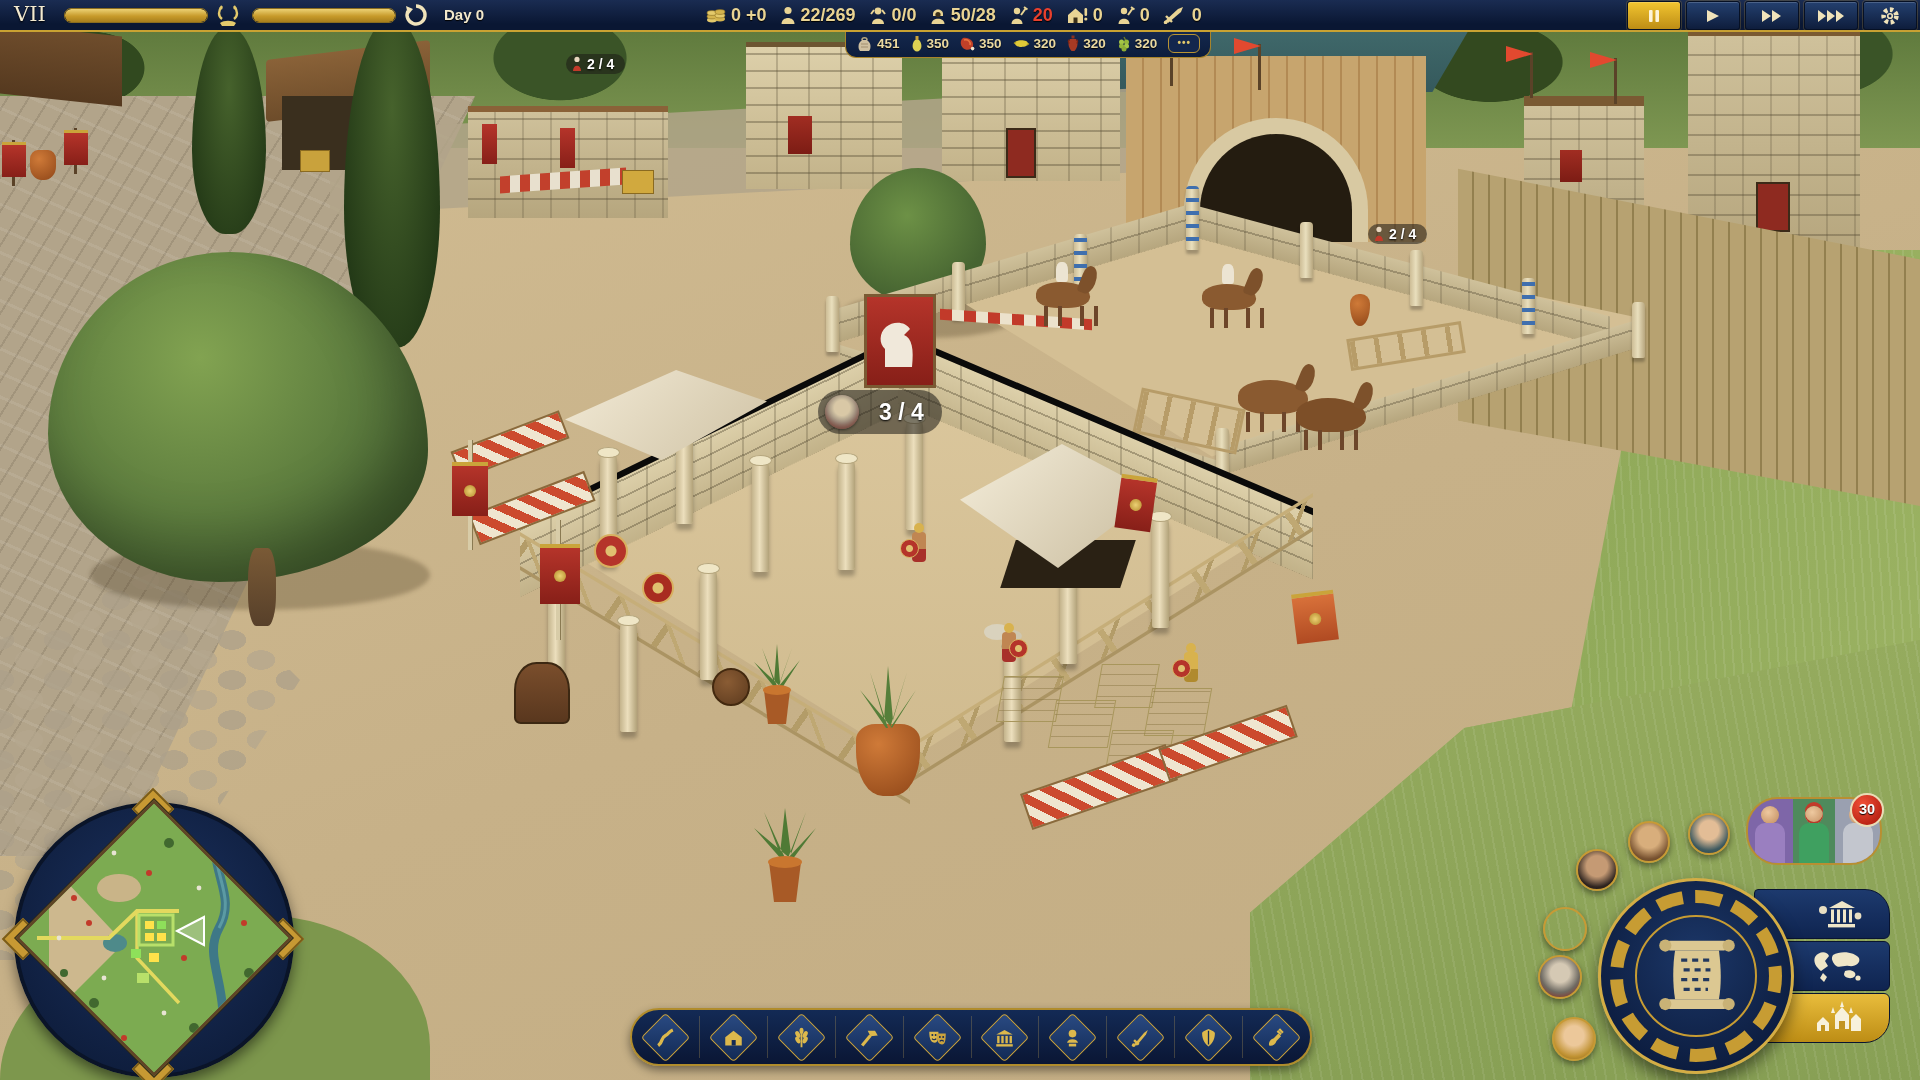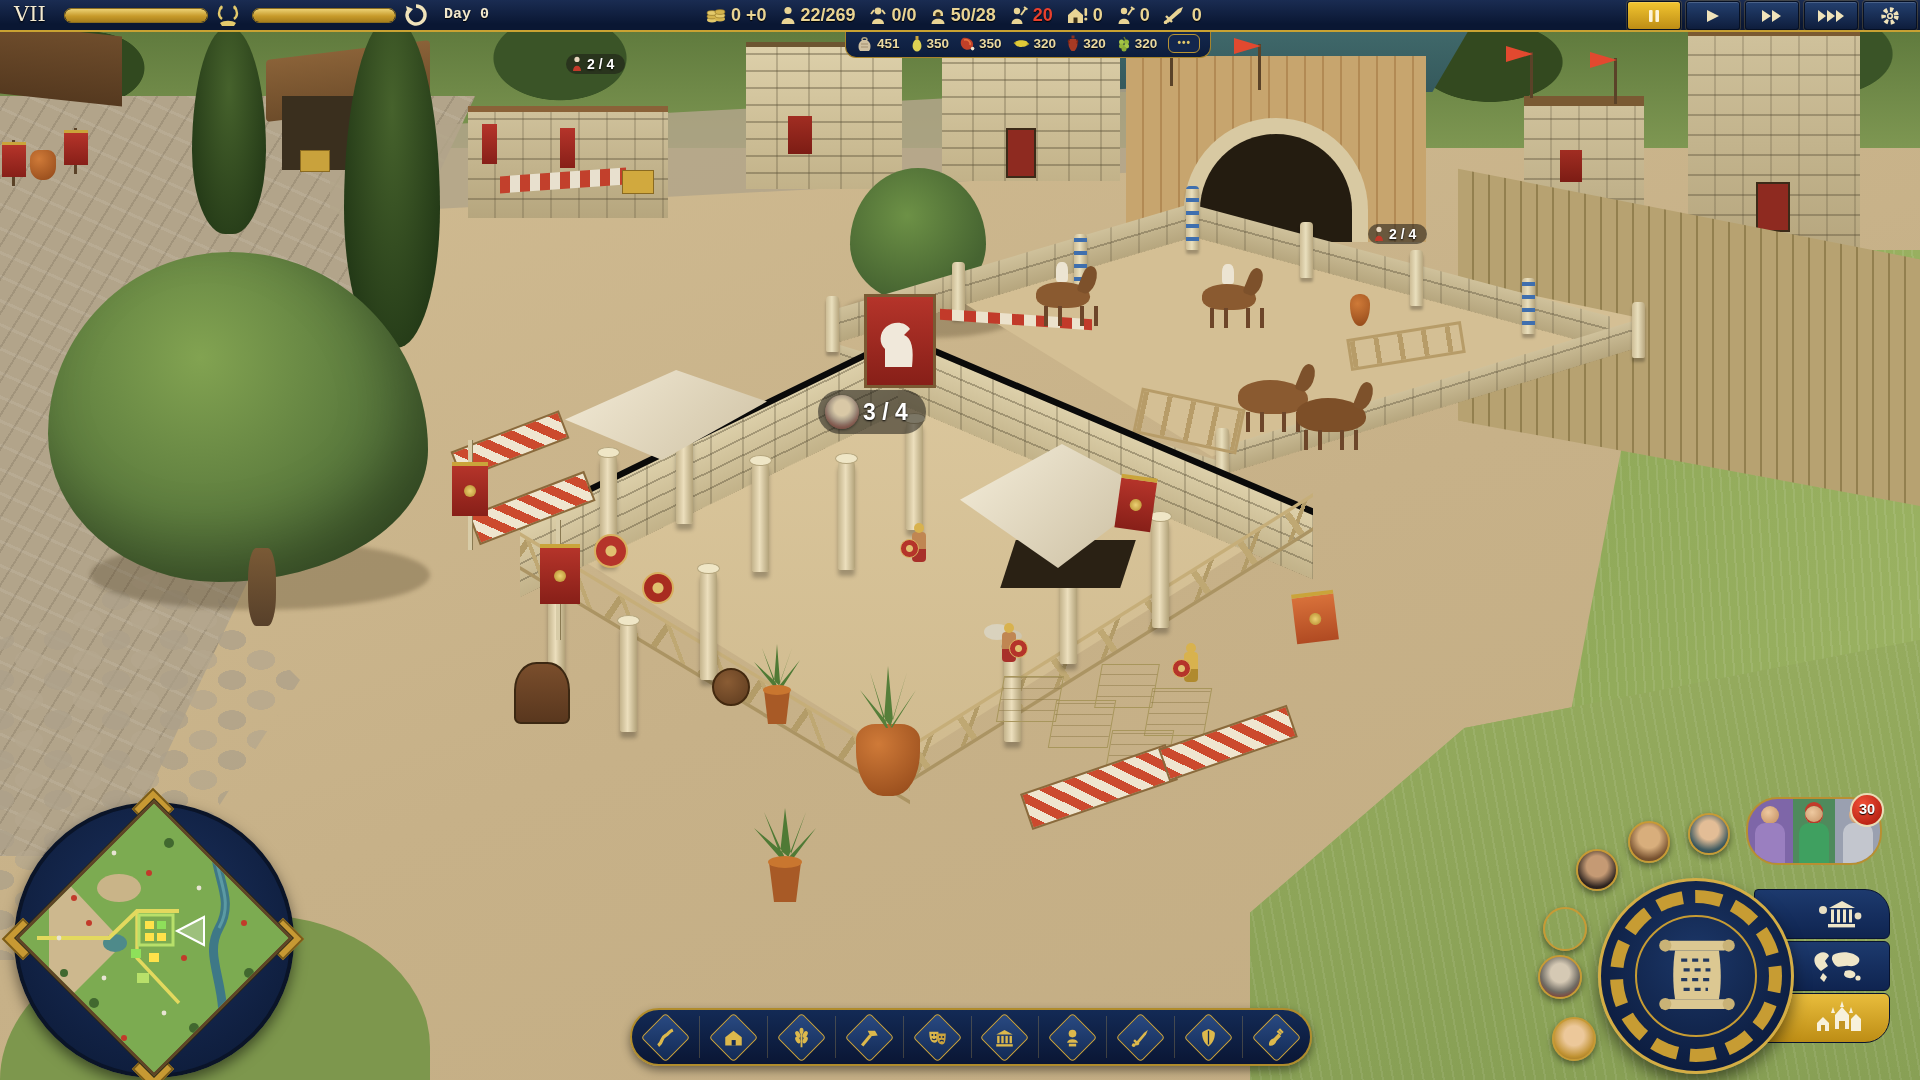--- a/index.html
+++ b/index.html
@@ -8,21 +8,21 @@
   .abs{position:absolute;}
   
   #topbar{position:absolute;left:0;top:0;width:1920px;height:30px;z-index:60;
     background:linear-gradient(#1a2c52,#0a1733 80%);border-bottom:2px solid #c9a232;}
   #topbar .inner{position:relative;width:100%;height:100%;}
   .numeral{font-family:"DejaVu Serif",serif;font-size:21px;font-weight:normal;color:#f3ead0;
     text-shadow:0 1px 2px #000;line-height:30px;}
   .pbar{height:13px;border-radius:7px;border:1px solid #8a6d1f;background:#0b1733;
     box-shadow:inset 0 1px 2px rgba(0,0,0,.7);overflow:hidden;}
   .pbar .fill{height:100%;border-radius:6px;background:linear-gradient(#ecd174,#c79a2a 55%,#a87f1c);}
-  .hudtext{font-size:14px;font-weight:bold;color:#f2e8cc;text-shadow:0 1px 1px #000;line-height:30px;font-family:Liberation Mono, monospace;}
+  .hudtext{font-size:14px;font-weight:bold;color:#f2e8cc;text-shadow:0 1px 1px #000;line-height:30px;}
   .resval{font-size:18px;font-weight:bold;color:#e9d494;text-shadow:0 1px 1px #000;}
   .resval.alert{color:#e8402e;}
   .resitem{display:flex;align-items:center;gap:5px;}
   #resgroup{position:absolute;left:706px;top:0;height:30px;display:flex;align-items:center;gap:13px;}
   #speedgroup{position:absolute;right:3px;top:1px;display:flex;gap:5px;}
   .sbtn{width:52px;height:27px;border-radius:3px;display:flex;align-items:center;justify-content:center;
     background:linear-gradient(#24406f,#0e1d3c);border:1px solid #061024;
     box-shadow:inset 0 1px 0 rgba(255,255,255,.18),0 0 0 1px rgba(190,150,60,.25);cursor:pointer;}
   .sbtn.gold{background:linear-gradient(#f2c530,#bd8d15);}
   
@@ -30,21 +30,21 @@
     gap:11px;padding:0 10px;background:linear-gradient(#15294e,#0c1c3c);
     border:1.5px solid #a8842a;border-top:none;border-radius:0 0 11px 11px;}
   .gooditem{display:flex;align-items:center;gap:4px;}
   .goodval{font-size:13.5px;font-weight:bold;color:#ead9a0;text-shadow:0 1px 1px #000;}
   #goods-more{width:30px;height:17px;border-radius:6px;border:1.5px solid #b99433;background:#13264d;
     color:#e3c96b;font-size:10px;font-weight:bold;line-height:15px;text-align:center;cursor:pointer;letter-spacing:1px;}
   
   .marker{position:absolute;display:flex;align-items:center;background:rgba(28,26,22,.55);
     color:#fff;font-weight:bold;border-radius:22px;z-index:40;text-shadow:0 1px 2px #000;}
   .marker.small{padding:2px 11px 2px 5px;font-size:14px;gap:4px;}
-  .marker.big{padding:5px 18px 5px 7px;font-size:23px;gap:4px;}
+  .marker.big{padding:5px 18px 5px 7px;font-size:23px;gap:20px;}
   .mport{width:34px;height:34px;border-radius:50%;
     background:radial-gradient(circle at 50% 38%,#d9c8a6 28%,#9c9383 55%,#6c655a 80%);
     box-shadow:inset 0 -4px 6px rgba(140,40,30,.45),0 1px 3px rgba(0,0,0,.5);}
   
   #toolbar{position:absolute;left:630px;top:1008px;width:678px;height:54px;z-index:55;
     background:linear-gradient(#132a55,#0a1634);border:2px solid #b08c2c;border-radius:29px;
     display:flex;align-items:center;box-shadow:0 4px 10px rgba(0,0,0,.45);}
   .tslot{flex:1;height:76%;display:flex;align-items:center;justify-content:center;
     border-right:1px solid rgba(200,170,90,.28);cursor:pointer;}
   .tslot:last-child{border-right:none;}

